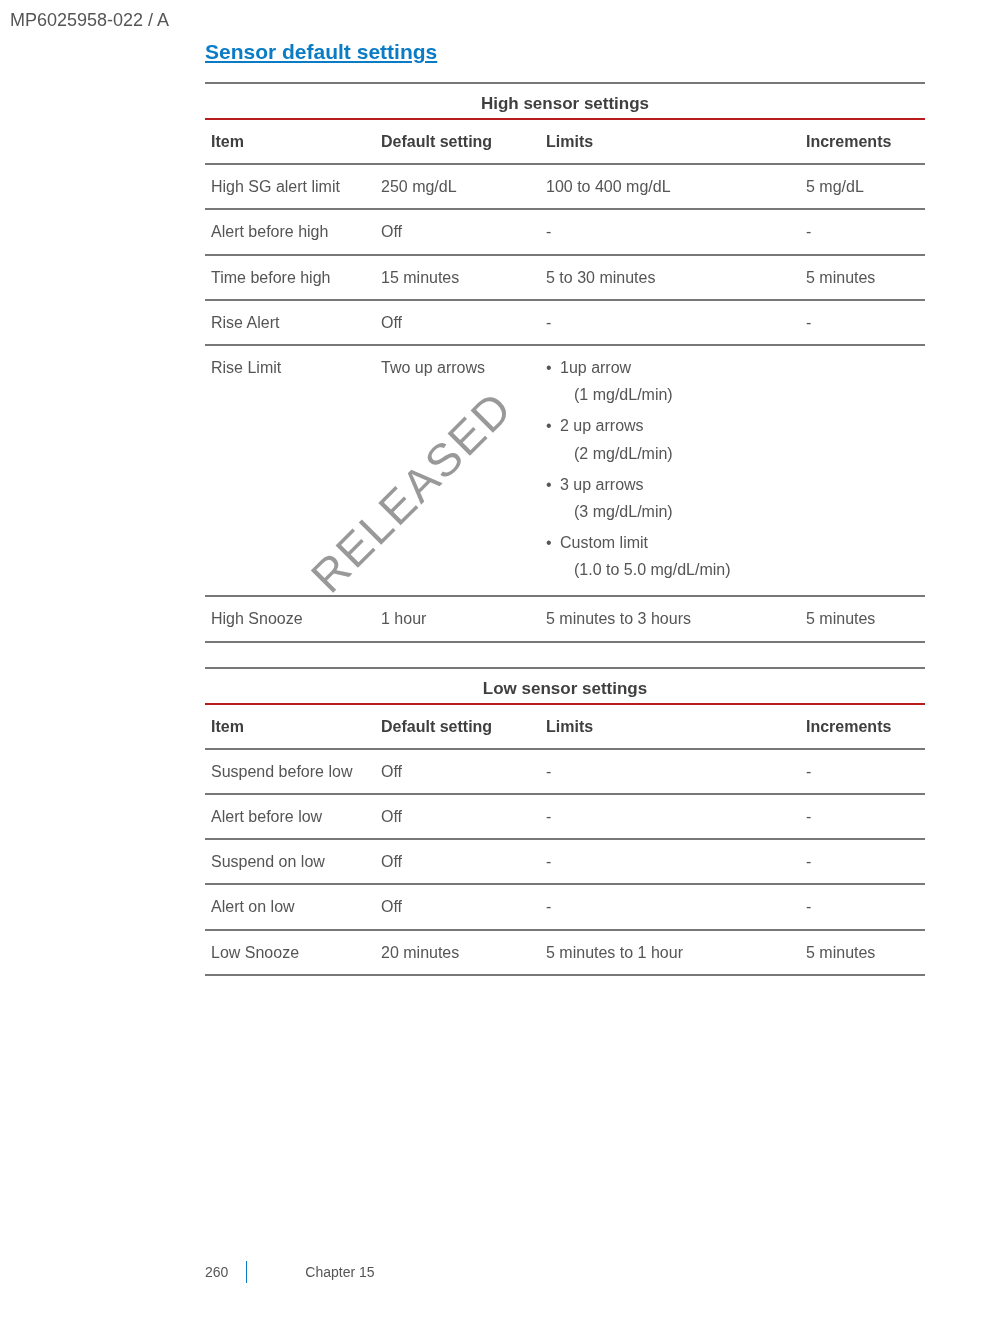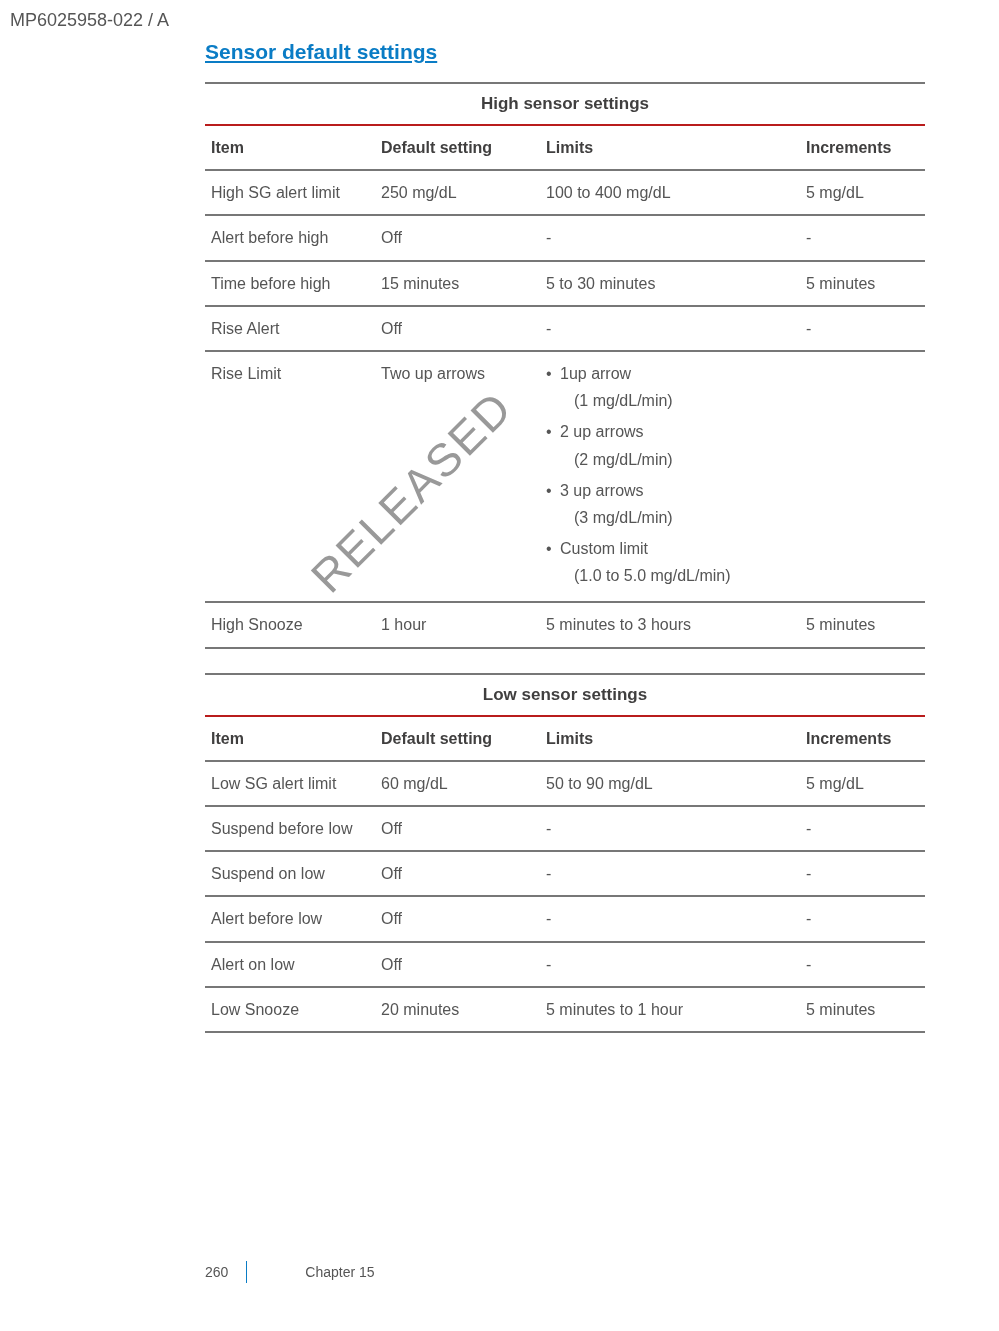--- a/index.html
+++ b/index.html
@@ -32,21 +32,21 @@
       color: #0a7cc5;
       font-size: 21px;
       font-weight: 700;
       margin-bottom: 18px;
       text-decoration: underline;
     }
     .table-title {
       font-size: 17px;
       font-weight: 700;
       text-align: center;
-      padding: 10px 0 10px 0;
+      padding: 10px 0 4px 0;
       border-top: 2px solid #777;
     }
     .settings-table {
       width: 100%;
       border-collapse: collapse;
     }
     .settings-table th {
       text-align: left;
       font-size: 16px;
       font-weight: 700;
@@ -198,39 +198,33 @@
     <thead>
       <tr>
         <th class="col-item">Item</th>
         <th class="col-default">Default setting</th>
         <th class="col-limits">Limits</th>
         <th class="col-incr">Increments</th>
       </tr>
     </thead>
     <tbody>
       <tr>
-        <td>Low SG alert limit</td>
-        <td>60 mg/dL</td>
-        <td>50 to 90 mg/dL</td>
-        <td>5 mg/dL</td>
-      </tr>
-      <tr>
         <td>Suspend before low</td>
         <td>Off</td>
         <td>-</td>
         <td>-</td>
       </tr>
       <tr>
+        <td>Alert before low</td>
+        <td>Off</td>
+        <td>-</td>
+        <td>-</td>
+      </tr>
+      <tr>
         <td>Suspend on low</td>
-        <td>Off</td>
-        <td>-</td>
-        <td>-</td>
-      </tr>
-      <tr>
-        <td>Alert before low</td>
         <td>Off</td>
         <td>-</td>
         <td>-</td>
       </tr>
       <tr>
         <td>Alert on low</td>
         <td>Off</td>
         <td>-</td>
         <td>-</td>
       </tr>

